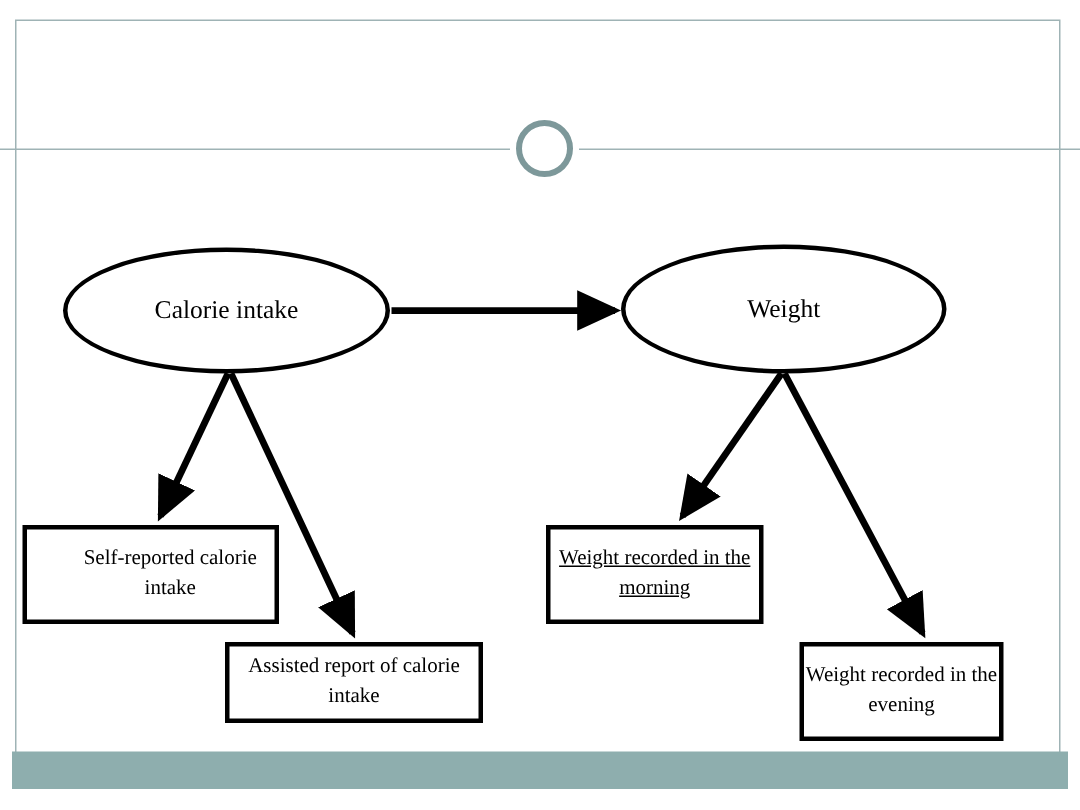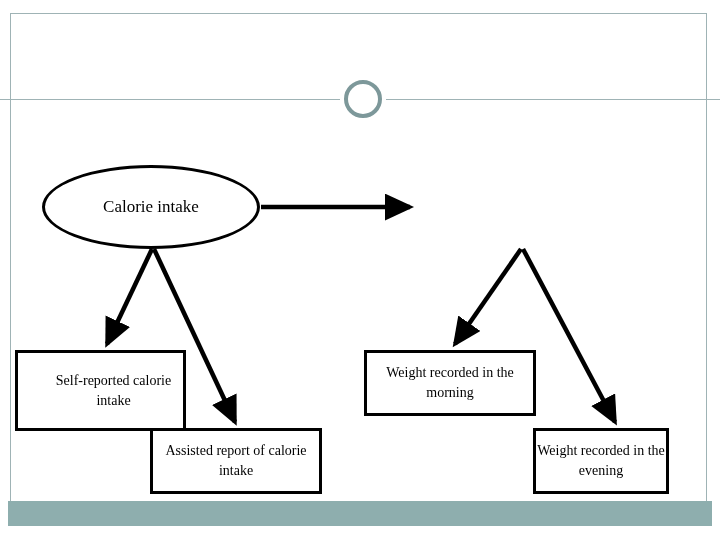--- a/index.html
+++ b/index.html
@@ -111,23 +111,23 @@
     box-sizing: border-box;
     background: #ffffff;
     display: flex;
     align-items: center;
     justify-content: center;
     text-align: center;
     font-size: 14px;
     line-height: 20px;
     color: #000000;
   }
-  .node-box.self-report    { left: 15px;  top: 350px; width: 171px; height: 81px; padding-left: 26px; }
-  .node-box.morning        { left: 364px; top: 350px; width: 172px; height: 66px; }
-  .node-box.assisted       { left: 150px; top: 428px; width: 172px; height: 66px; }
+  .node-box.self-report    { left: 15px;  top: 350px; width: 171px; height: 66px; padding-left: 26px; }
+  .node-box.morning        { left: 364px; top: 350px; width: 145px; height: 66px; text-decoration: underline; }
+  .node-box.assisted       { left: 150px; top: 428px; width: 172px; height: 54px; }
   .node-box.evening        { left: 533px; top: 428px; width: 136px; height: 66px; }
 
   svg.edges {
     position: absolute;
     left: 0;
     top: 0;
     width: 720px;
     height: 540px;
     pointer-events: none;
   }
@@ -160,20 +160,23 @@
 
       <line x1="521" y1="249" x2="455" y2="344" stroke="#000000" stroke-width="4.5" marker-end="url(#arrowhead)"></line>
 
       <line x1="523" y1="249" x2="615" y2="422" stroke="#000000" stroke-width="4.5" marker-end="url(#arrowhead)"></line>
     </svg>
 
     <div class="node-ellipse calorie">
       <span>Calorie intake</span>
     </div>
 
+    <div class="node-ellipse weight">
+      <span>Weight</span>
+    </div>
 
     <div class="node-box self-report">
       <span>Self-reported calorie intake</span>
     </div>
 
     <div class="node-box morning">
       <span>Weight recorded in the morning</span>
     </div>
 
     <div class="node-box assisted">

